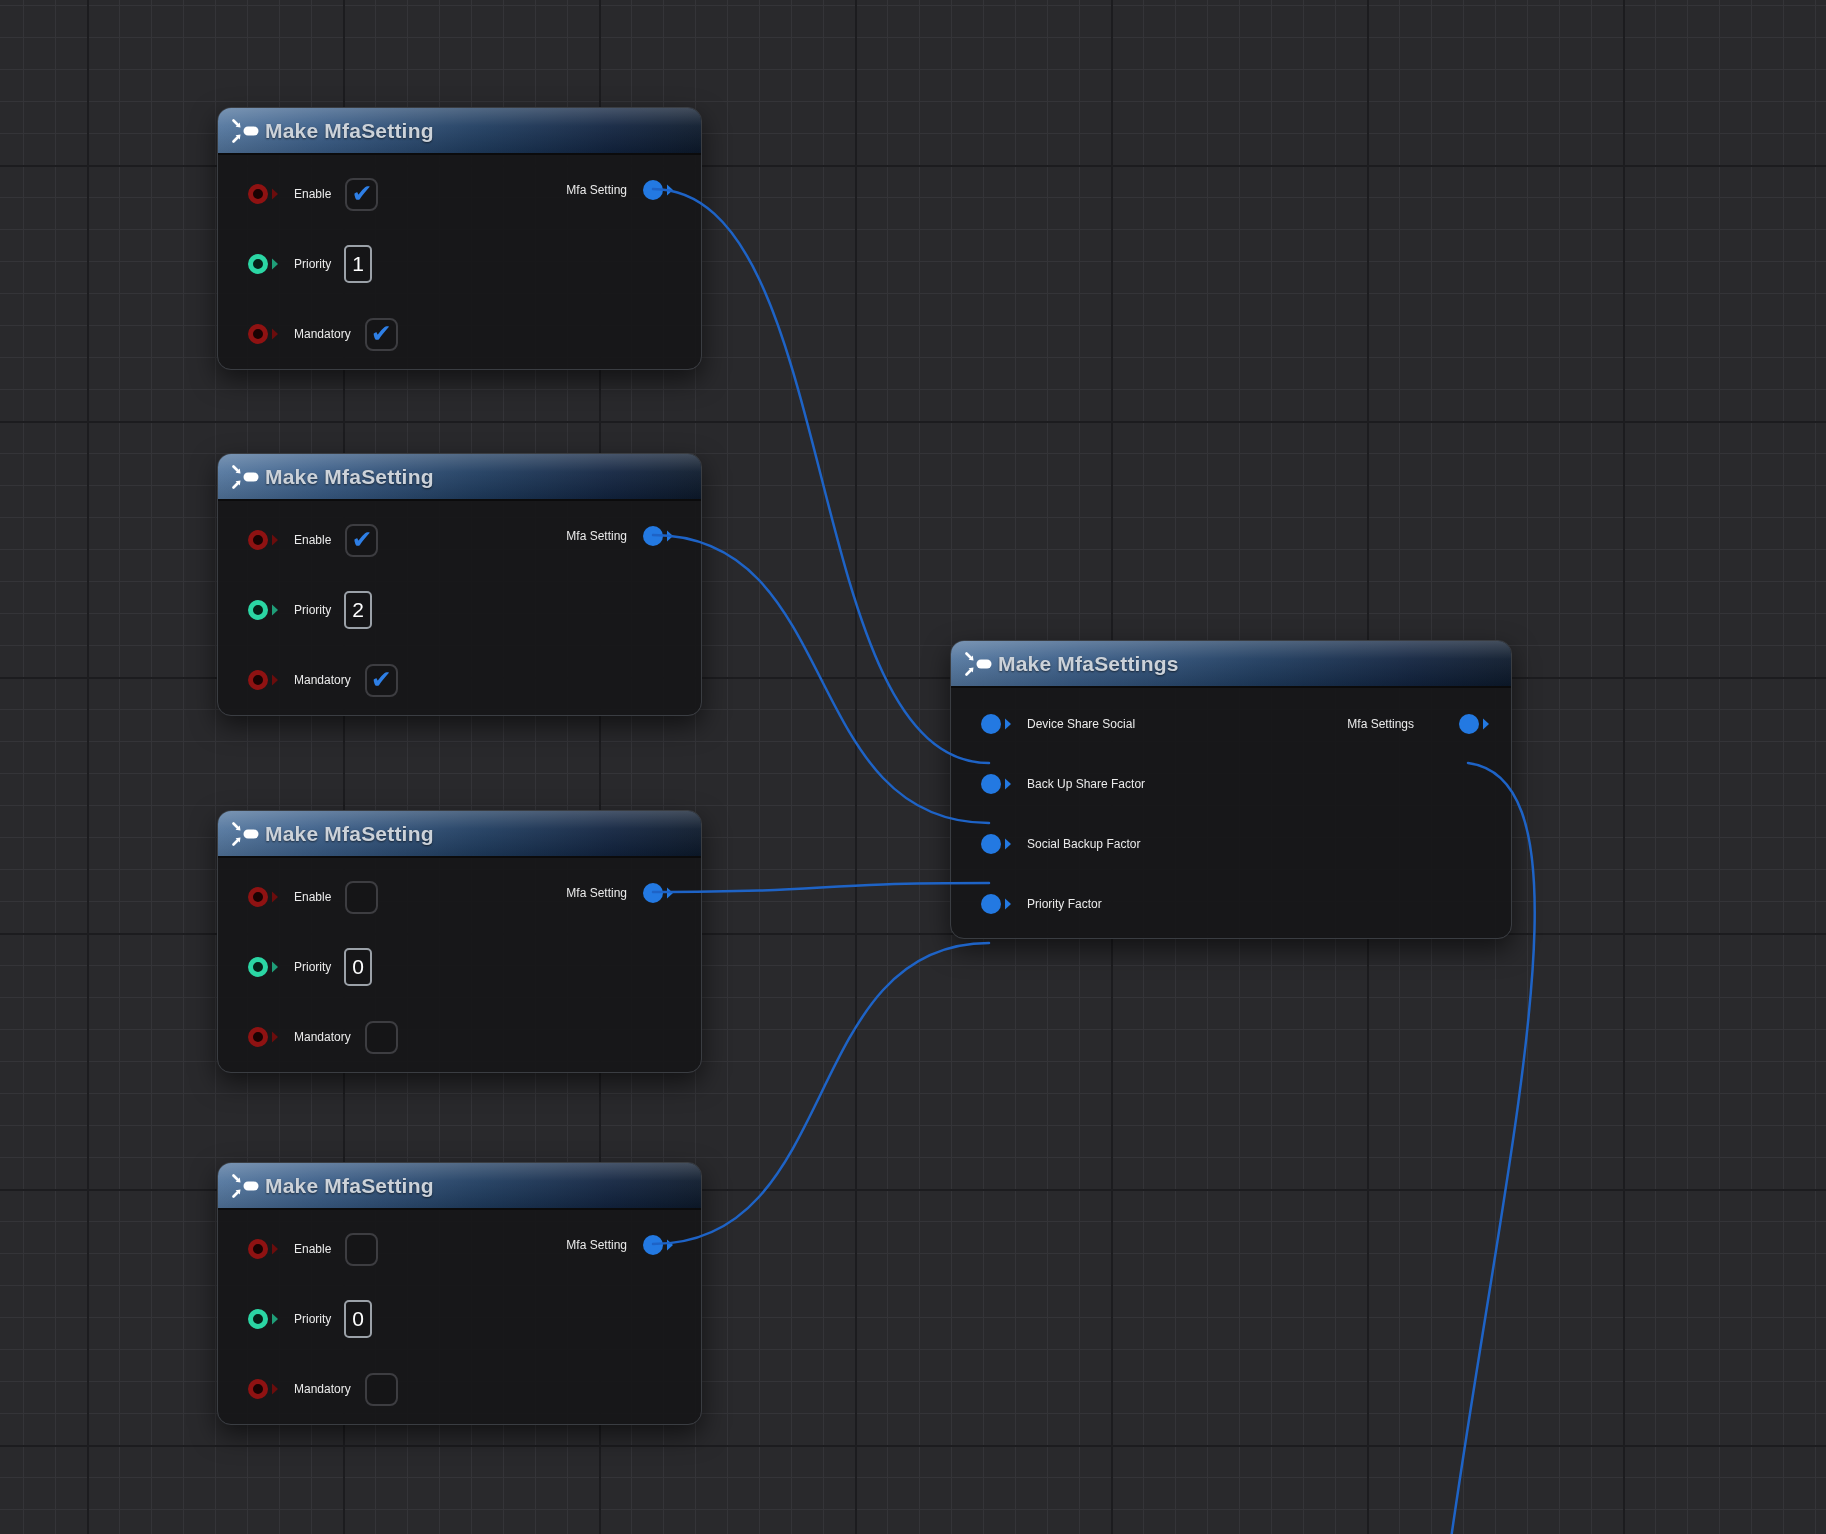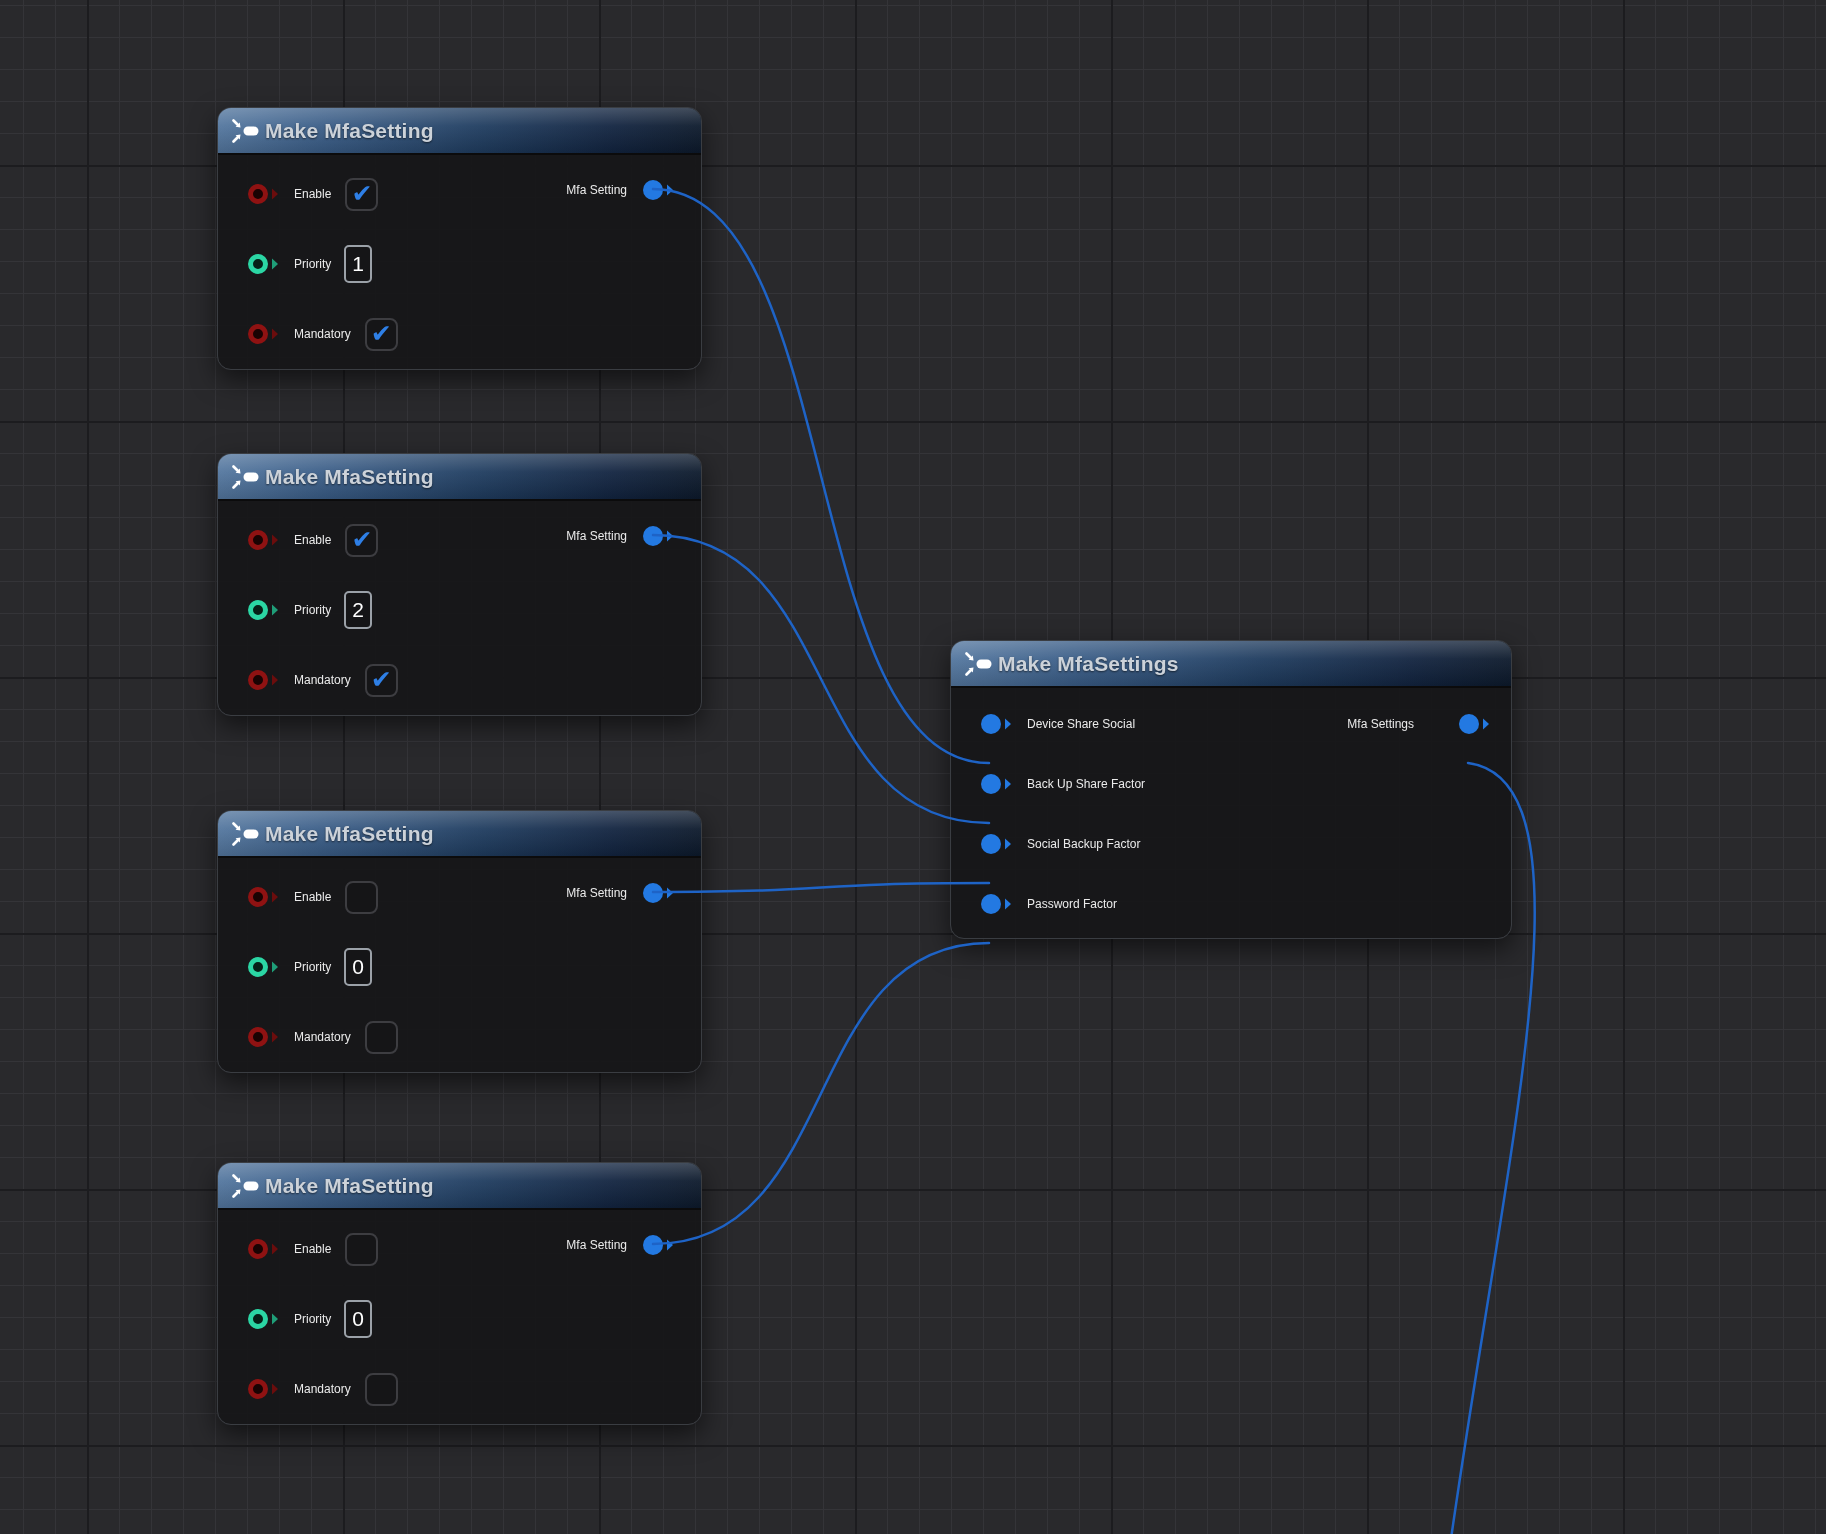--- a/index.html
+++ b/index.html
@@ -313,21 +313,21 @@
         <circle cx="11" cy="11" r="10" fill="#2379e2"></circle>
           <path d="M25 5.5 L31 11 L25 16.5 Z" fill="#2379e2"></path>
       </svg>
       <span class="pin-label">Social Backup Factor</span>
     </div>
     <div class="row" style="top:245px">
       <svg class="pin" width="32" height="22" viewBox="0 0 32 22">
         <circle cx="11" cy="11" r="10" fill="#2379e2"></circle>
           <path d="M25 5.5 L31 11 L25 16.5 Z" fill="#2379e2"></path>
       </svg>
-      <span class="pin-label">Password Factor</span>
+      <span class="pin-label">Priority Factor</span>
     </div>
   </div>
 
   <svg class="wires" width="1826" height="1534" viewBox="0 0 1826 1534">
     <g fill="none" stroke="#1e63c6" stroke-width="2.5" stroke-linecap="round">
       <path d="M 653,189 C 843,189 799,763 989,763"></path>
       <path d="M 653,535 C 843,535 799,823 989,823"></path>
       <path d="M 653,892 C 843,892 799,883 989,883"></path>
       <path d="M 653,1244 C 843,1244 799,943 989,943"></path>
       <path d="M 1468,763 C 1600,780 1505,1150 1448,1560"></path>

